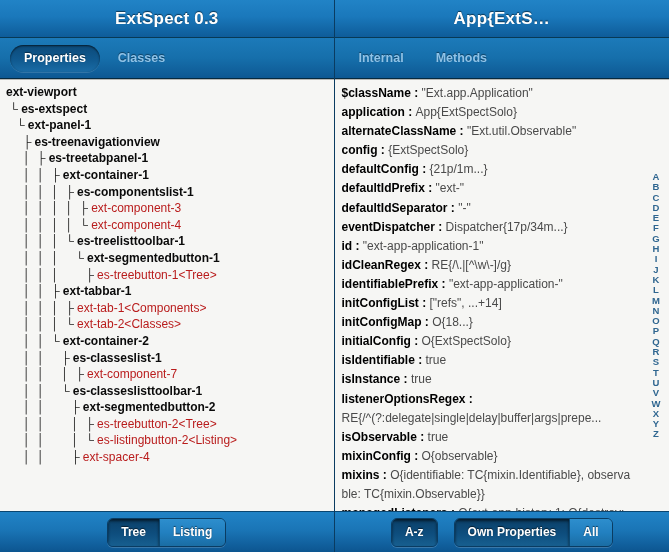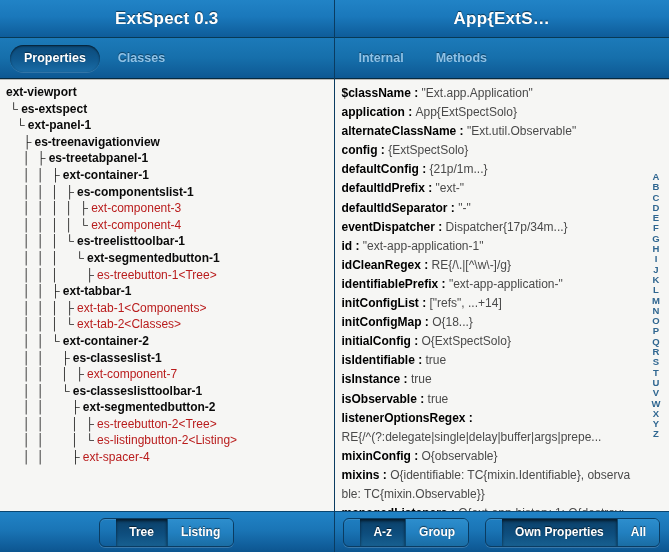--- a/index.html
+++ b/index.html
@@ -117,21 +117,20 @@
     background:linear-gradient(to bottom,#2183c6 0%,#1a75b6 45%,#0c5590 100%);
     border-top:1px solid #0a4670;
     box-sizing:border-box;
   }
   .seg{
     display:flex;
     border-radius:6px;
     overflow:hidden;
     border:1px solid #0a3c62;
     box-shadow:0 1px 0 rgba(255,255,255,.18), inset 0 1px 0 rgba(255,255,255,.12);
-    padding-left:16px;
   }
   .segbtn{
     font-size:12px;font-weight:bold;
     color:#ffffff;
     padding:6px 13px 7px 13px;
     white-space:nowrap;
     text-shadow:0 -1px 1px rgba(0,0,0,.6);
     background:linear-gradient(to bottom,#2d8ecd 0%,#2280c0 50%,#1a6da4 100%);
     border-right:1px solid #0b4873;
     cursor:pointer;
@@ -247,32 +246,31 @@
         <div class="proprow"><span class="pname">defaultIdSeparator</span><span class="pcolon"> : </span><span class="pval">"-"</span></div>
         <div class="proprow"><span class="pname">eventDispatcher</span><span class="pcolon"> : </span><span class="pval">Dispatcher{17p/34m...}</span></div>
         <div class="proprow"><span class="pname">id</span><span class="pcolon"> : </span><span class="pval">"ext-app-application-1"</span></div>
         <div class="proprow"><span class="pname">idCleanRegex</span><span class="pcolon"> : </span><span class="pval">RE{/\.|[^\w\-]/g}</span></div>
         <div class="proprow"><span class="pname">identifiablePrefix</span><span class="pcolon"> : </span><span class="pval">"ext-app-application-"</span></div>
         <div class="proprow"><span class="pname">initConfigList</span><span class="pcolon"> : </span><span class="pval">["refs", ...+14]</span></div>
         <div class="proprow"><span class="pname">initConfigMap</span><span class="pcolon"> : </span><span class="pval">O{18...}</span></div>
         <div class="proprow"><span class="pname">initialConfig</span><span class="pcolon"> : </span><span class="pval">O{ExtSpectSolo}</span></div>
         <div class="proprow"><span class="pname">isIdentifiable</span><span class="pcolon"> : </span><span class="pval">true</span></div>
         <div class="proprow"><span class="pname">isInstance</span><span class="pcolon"> : </span><span class="pval">true</span></div>
-        <div class="proprow"><span class="pname">isObservable</span><span class="pcolon"> : </span><span class="pval">true</span></div>
         <div class="proprow"><span class="pname">listenerOptionsRegex</span><span class="pcolon"> : </span><span class="pval">
 RE{/^(?:delegate|single|delay|buffer|args|prepe...</span></div>
+        <div class="proprow"><span class="pname">isObservable</span><span class="pcolon"> : </span><span class="pval">true</span></div>
         <div class="proprow"><span class="pname">mixinConfig</span><span class="pcolon"> : </span><span class="pval">O{observable}</span></div>
         <div class="proprow"><span class="pname">mixins</span><span class="pcolon"> : </span><span class="pval">O{identifiable: TC{mixin.Identifiable}, observable: TC{mixin.Observable}}</span></div>
         <div class="proprow"><span class="pname">managedListeners</span><span class="pcolon"> : </span><span class="pval">O{ext-app-history-1: O{destroy: [...1]}}</span></div>
       </div>
 
     <div class="toolbar">
       <div class="seg" id="seg-sort">
           <div class="segbtn pressed">A-z</div>
-          <div class="segbtn">Group</div>
         </div>
       <div class="seg" id="seg-scope">
           <div class="segbtn pressed">Own Properties</div>
           <div class="segbtn">All</div>
         </div>
     </div>
   </div>
 
 </div>
 

